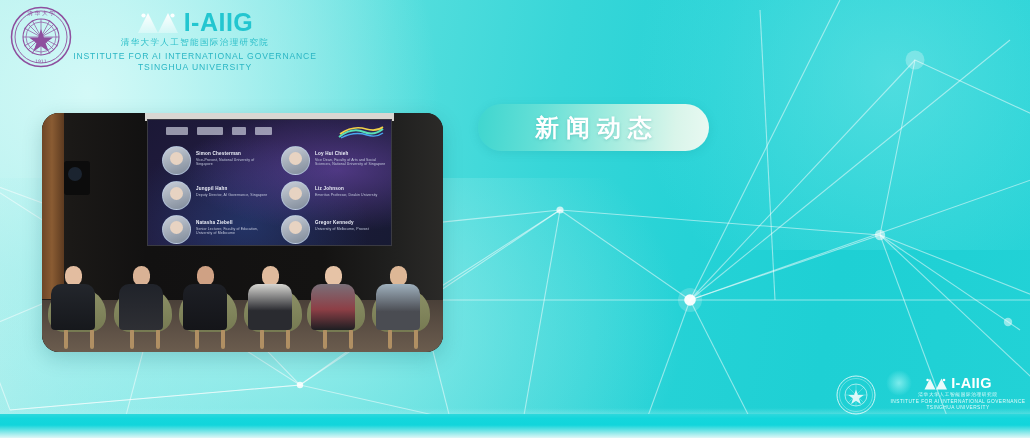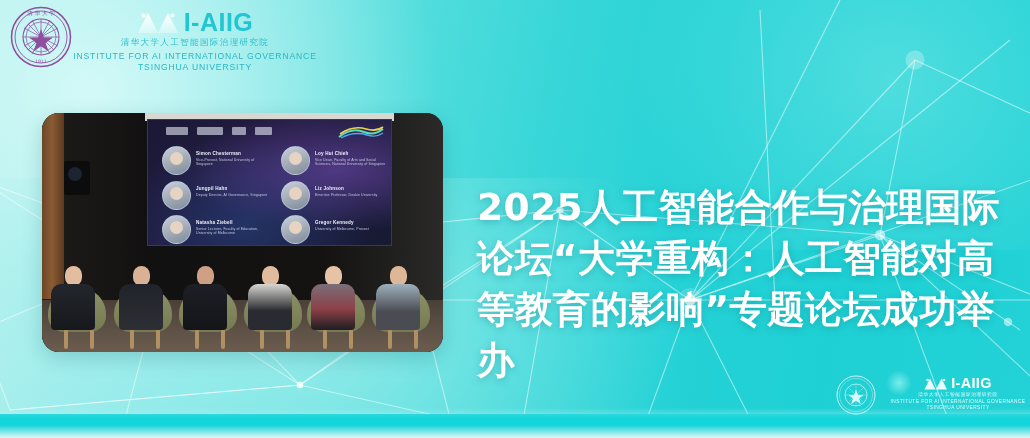--- a/index.html
+++ b/index.html
@@ -309,22 +309,24 @@
     <div class="ph-person" style="left:268px">
       <div class="ph-head" style="background:#e6c3a6"></div>
       <div class="ph-body" style="background:linear-gradient(180deg,#7a6f78,#8d3f46 55%,#1d1e22)"></div>
     </div>
     <div class="ph-person" style="left:333px">
       <div class="ph-head" style="background:#ddb796"></div>
       <div class="ph-body" style="background:linear-gradient(180deg,#9fb0bd,#4a4c52 60%)"></div>
     </div>
   </div>
 
-
-  <div class="headline">2025人工智能合作与治理国际论坛“大学重构：人工智能对高等教育的影响”专题论坛成功举办</div>
+  <div class="badge">
+    <span>新闻动态</span>
+  </div>
+
 
   <div class="footer-logo">
     <svg class="f-seal" viewBox="0 0 40 40">
       <circle cx="20" cy="20" r="19" fill="none" stroke="#ffffff" stroke-opacity=".85" stroke-width="1"></circle>
       <circle cx="20" cy="20" r="16.5" fill="none" stroke="#ffffff" stroke-opacity=".6" stroke-width=".6"></circle>
       <circle cx="20" cy="20" r="11" fill="none" stroke="#ffffff" stroke-opacity=".8" stroke-width=".8"></circle>
       <g stroke="#ffffff" stroke-opacity=".55" stroke-width=".5">
         <line x1="20" y1="9" x2="20" y2="31"></line>
           <line x1="9" y1="20" x2="31" y2="20"></line>
         <line x1="12" y1="12" x2="28" y2="28"></line>

